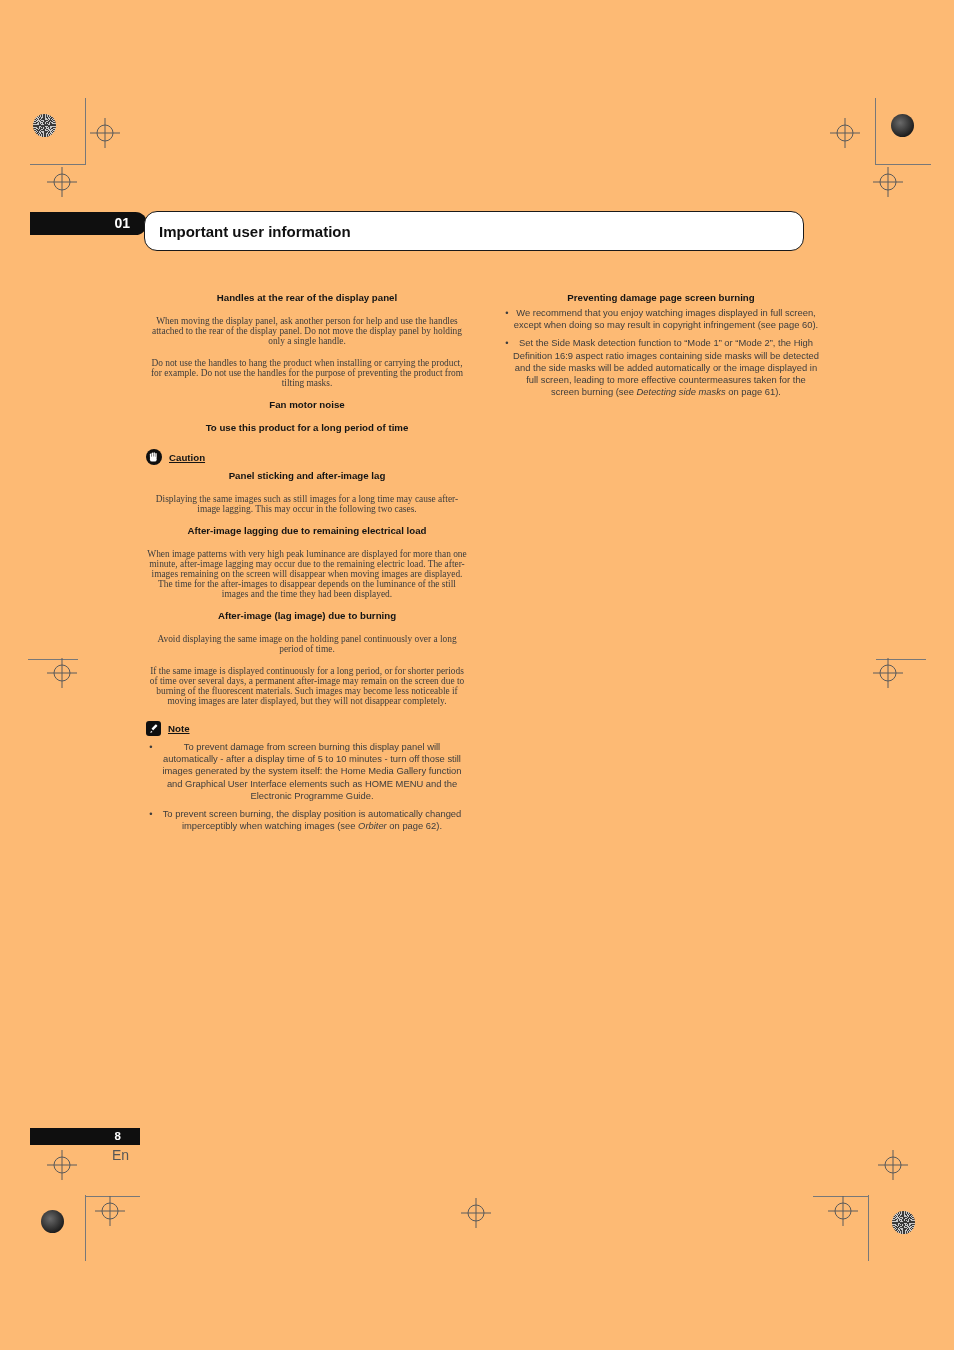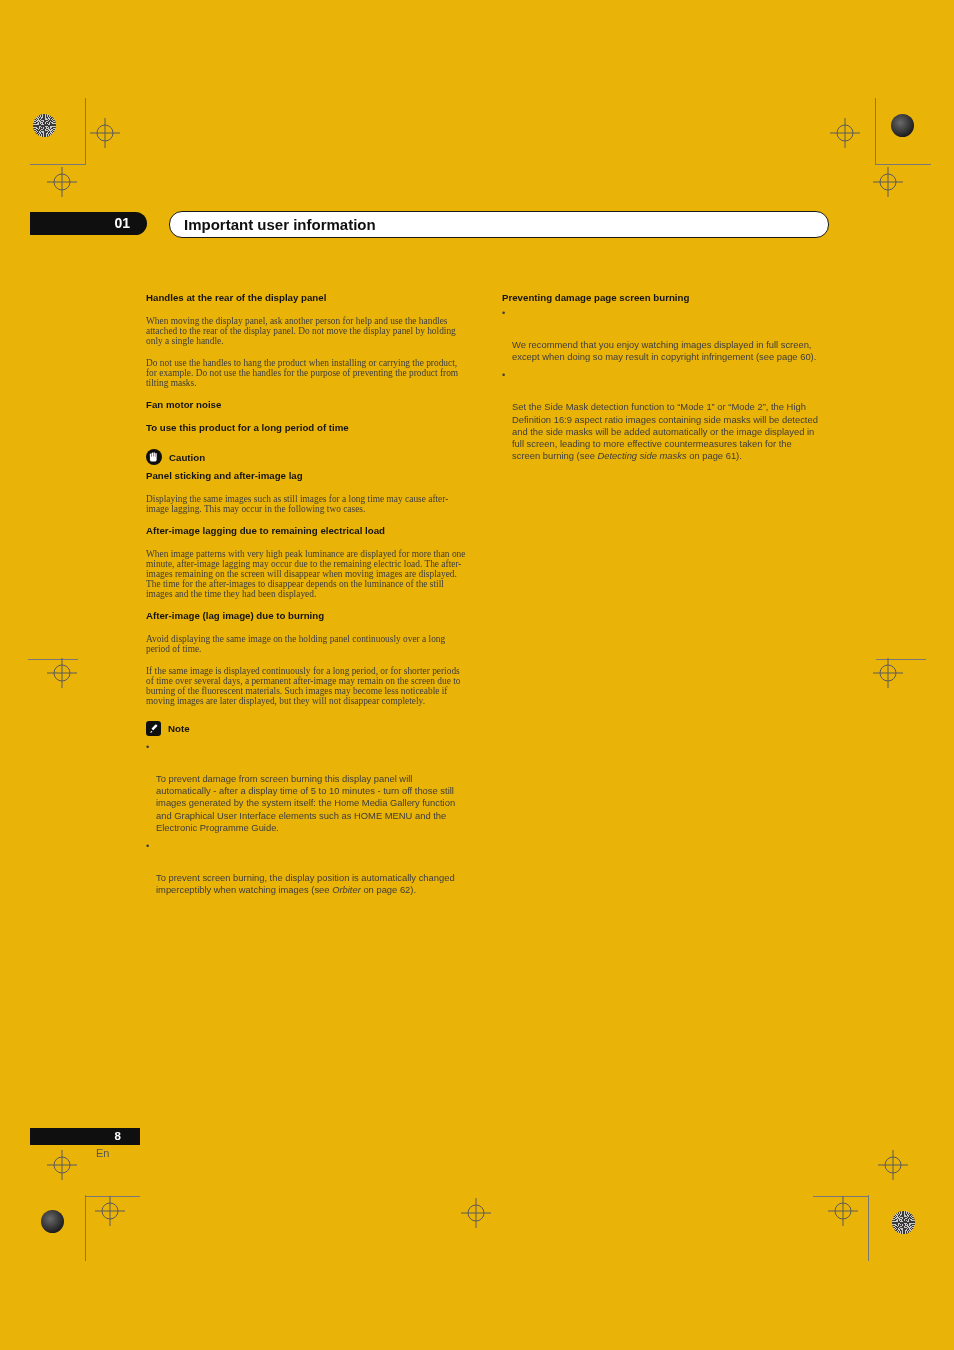--- a/index.html
+++ b/index.html
@@ -1,69 +1,69 @@
 <!DOCTYPE html>
 <html><head>
 <meta charset="utf-8">
 <style>
   * { margin:0; padding:0; box-sizing:border-box; }
   html,body { background:#ffffff; }
   .page {
-    position:relative; width:954px; height:1350px; background:#eab308;
+    position:relative; width:954px; height:1350px; background:#fdba74;
     font-family:"Liberation Sans", sans-serif; overflow:hidden; color:#3d3d3d;padding-left:6px;
   }
   
   .hline { position:absolute; height:1px; background:#787878; }
   .vline { position:absolute; width:1px; background:#787878; }
   .regmark { position:absolute; width:30px; height:30px; }
   .regmark line, .regmark circle { stroke:#5a5a5a; stroke-width:1; fill:none; }
   .disc { position:absolute; width:23px; height:23px; border-radius:50%; }
   .disc-fan { background:repeating-conic-gradient(#3a3a3a 0deg 5deg, #c9c9c9 5deg 10deg); }
   .disc-solid { background:radial-gradient(circle at 40% 38%, #6a6a6a, #1d1d1d 72%); }
   
   .chapter-tab {
     position:absolute; left:30px; top:212px; width:117px; height:23px;
     background:#0f0f0f; border-radius:0 12px 12px 0;
     color:#fff; font-weight:bold; font-size:14px; line-height:23px;
     text-align:right; padding-right:17px;
   }
   .title-box {
-    position:absolute; left:169px; top:211px; width:660px; height:27px;
+    position:absolute; left:144px; top:211px; width:660px; height:40px;
     border:1.4px solid #1a1a1a; border-radius:13px; background:#fff;
     display:flex; align-items:center; padding-left:14px;
     font-weight:bold; font-size:15px; color:#101010;
   }
   
-  .content { position:absolute; left:146px; top:292px; width:674px; display:flex; gap:34px; }
+  .content { position:absolute; left:146px; top:292px; width:674px; display:flex; gap:34px;text-align:center; }
   .col-left  { width:322px; }
   .col-right { width:318px; }
   .shead { font-size:9.7px; font-weight:bold; color:#141414; margin:11px 0 3px; line-height:12px; }
   .shead.first { margin-top:0; }
   .body  { font-size:9.4px; line-height:10px; color:#3d3d3d; margin:12px 0 4px;font-family:Liberation Serif, serif; }
   .callout { display:flex; align-items:center; gap:7px; margin:15px 0 5px; }
   .cicon {
     width:16px; height:16px; border-radius:50%; background:#0f0f0f;
     display:inline-flex; align-items:center; justify-content:center; flex:0 0 16px;
   }
   .nicon {
     width:15px; height:15px; border-radius:3px; background:#0f0f0f;
     display:inline-flex; align-items:center; justify-content:center; flex:0 0 15px;
   }
-  .clabel { font-size:9.7px; font-weight:bold; color:#141414; }
+  .clabel { font-size:9.7px; font-weight:bold; color:#141414;text-decoration:underline; }
   .bullet { display:flex; margin:0 0 6px; }
   .bm { flex:0 0 10px; font-size:9.4px; line-height:12.2px; color:#3d3d3d; }
-  .bt { flex:1; font-size:9.4px; line-height:12.2px; color:#3d3d3d;margin-top:32px; }
+  .bt { flex:1; font-size:9.4px; line-height:12.2px; color:#3d3d3d; }
   .it { font-style:italic; }
   
   .page-tab {
     position:absolute; left:30px; top:1128px; width:110px; height:17px;
     background:#0f0f0f; color:#fff; font-weight:bold; font-size:11.5px;
     line-height:17px; text-align:right; padding-right:19px;
   }
-  .lang { position:absolute; left:96px; top:1147px; font-size:11px; color:#565656; }
+  .lang { position:absolute; left:112px; top:1147px; font-size:14px; color:#565656; }
 </style>
 </head>
 <body>
 
 <div class="page">
 
   <div class="disc disc-fan" style="left:33px;top:114px"></div>
   <div class="vline" style="left:85px;top:98px;height:67px"></div>
   <div class="hline" style="left:30px;top:164px;width:55px"></div>
   <svg class="regmark" style="left:90px;top:118px" viewBox="0 0 30 30">

